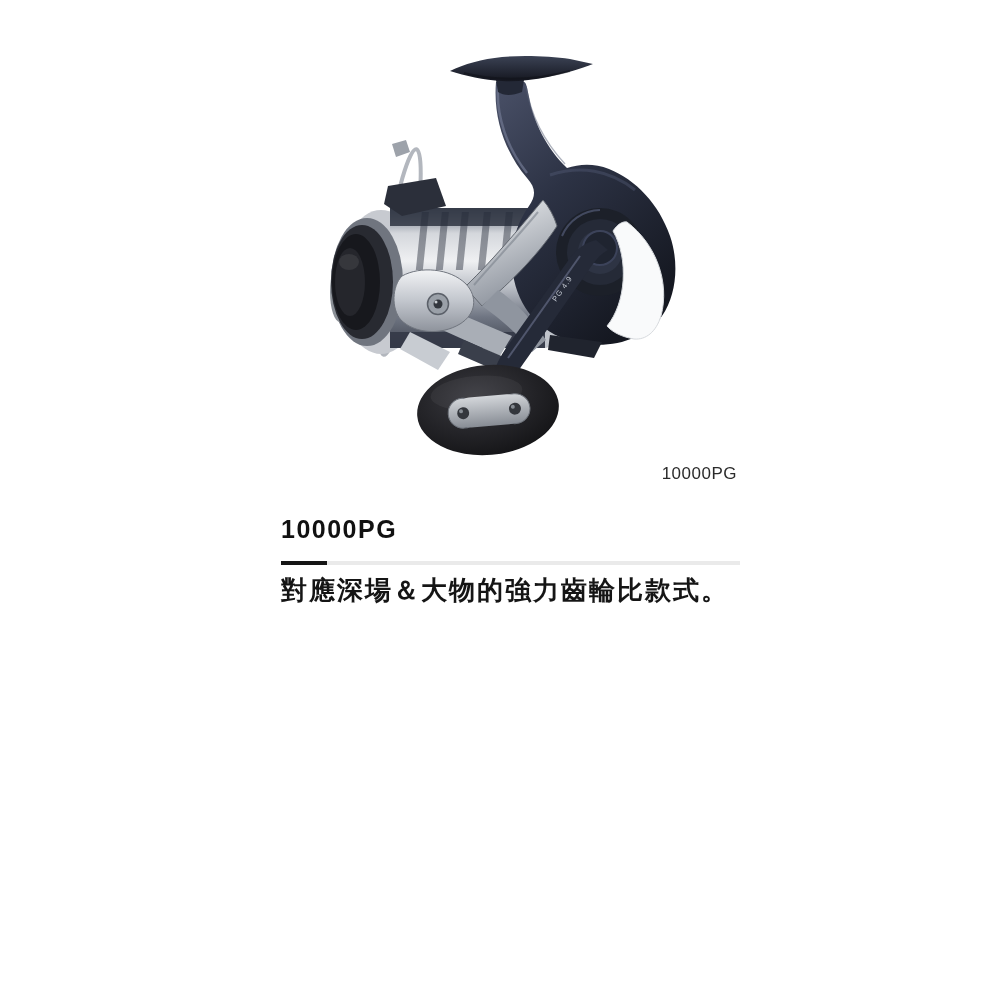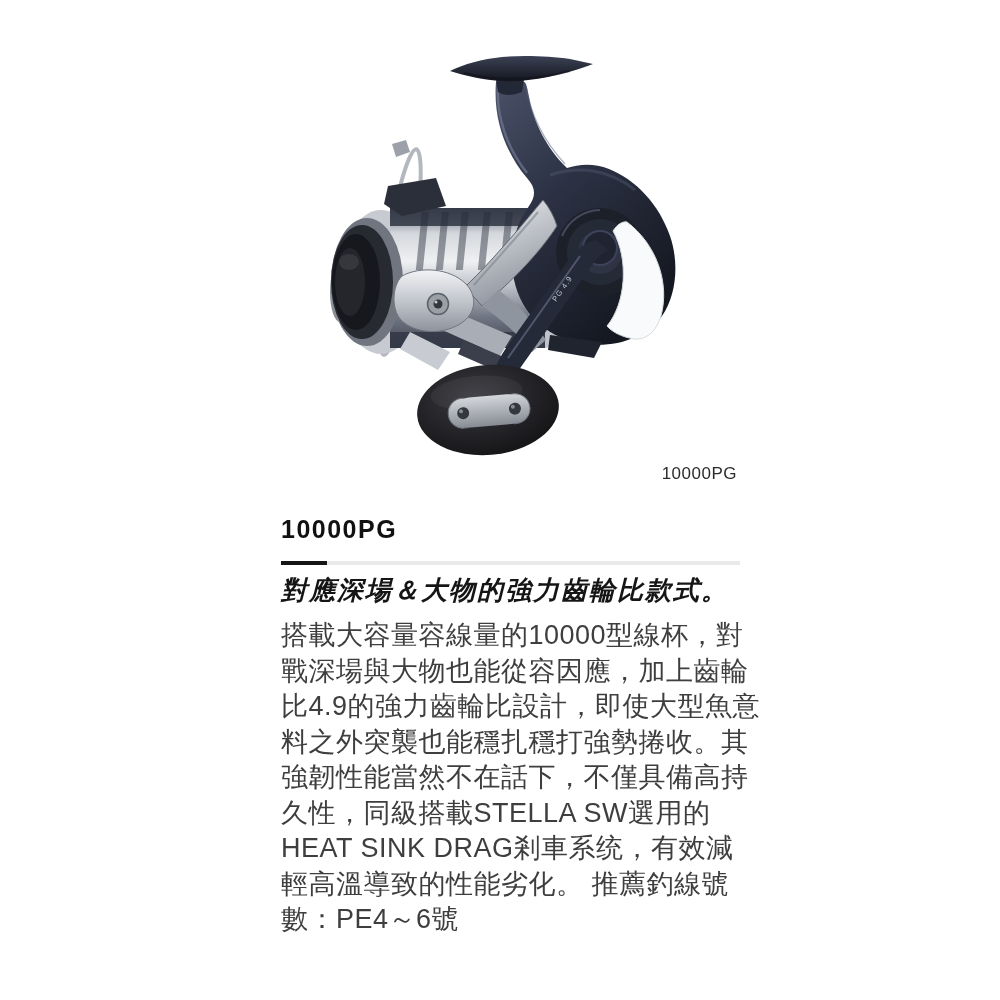--- a/index.html
+++ b/index.html
@@ -29,21 +29,21 @@
     position:absolute;left:281px;top:561px;
     width:459px;height:4px;background:#eaeaea;
   }
   .divider-accent{
     position:absolute;left:0;top:0;
     width:46px;height:4px;background:#151515;display:block;
   }
   .subtitle{
     position:absolute;left:281px;top:573px;margin:0;
     font-size:26px;font-weight:bold;color:#151515;
-    letter-spacing:2px;line-height:34px;font-style:italic;
+    letter-spacing:2px;line-height:34px;
   }
   .description{
     position:absolute;left:281px;top:618px;margin:0;
     width:560px;
     font-size:27px;color:#3e3e3e;
     letter-spacing:.5px;line-height:35.5px;
     white-space:pre-line;
   }
 </style>
 </head>
@@ -216,23 +216,14 @@
   <div class="figure-caption">10000PG</div>
 
   <h2 class="model-heading">10000PG</h2>
 
   <div class="divider">
     <span class="divider-accent"></span>
   </div>
 
   <h3 class="subtitle">對應深場＆大物的強力齒輪比款式。</h3>
 
-  <p class="description">搭載大容量容線量的10000型線杯，對
-戰深場與大物也能從容因應，加上齒輪
-比4.9的強力齒輪比設計，即使大型魚意
-料之外突襲也能穩扎穩打強勢捲收。其
-強韌性能當然不在話下，不僅具備高持
-久性，同級搭載STELLA SW選用的
-HEAT SINK DRAG剎車系统，有效減
-輕高溫導致的性能劣化。 推薦釣線號
-數：PE4～6號</p>
 
 </div>
 
 </body></html>

